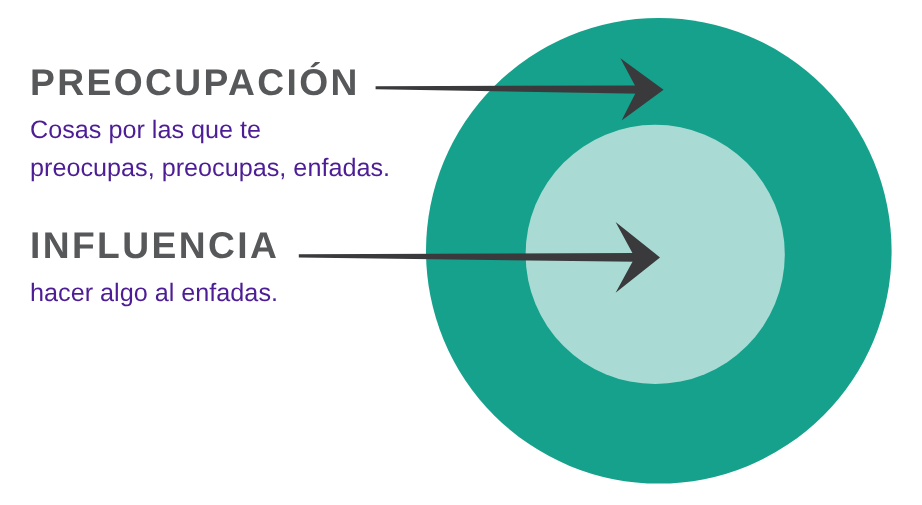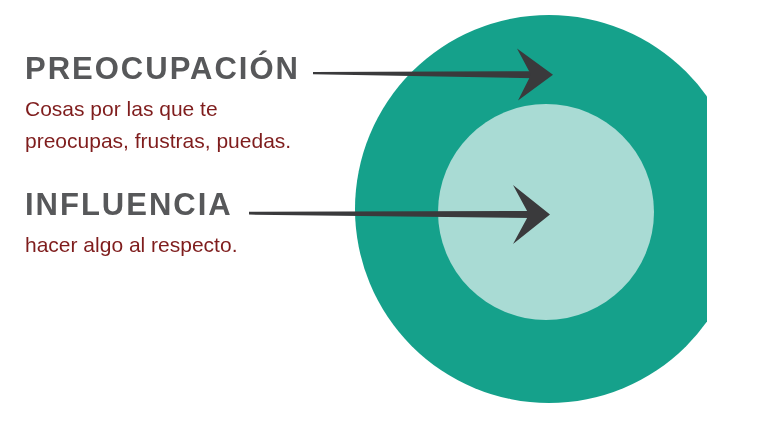--- a/index.html
+++ b/index.html
@@ -3,25 +3,24 @@
 <meta charset="utf-8">
 <style>
   html, body {
     margin: 0;
     padding: 0;
     background: #ffffff;
     font-family: "Liberation Sans", sans-serif;
   }
   .canvas {
     position: relative;
-    width: 664px;
+    width: 768px;
     height: 421px;
     background: #ffffff;
     overflow: hidden;
-    padding-left: 43px;
   }
   .diagram-svg {
     position: absolute;
     left: 0;
     top: 0;
     width: 768px;
     height: 421px;
   }
   .label-block {
     position: absolute;
@@ -36,21 +35,21 @@
     font-weight: bold;
     letter-spacing: 2px;
     line-height: 38px;
     color: #57585A;
     white-space: nowrap;
   }
   .label-desc {
     margin-top: 5px;
     font-size: 21px;
     font-weight: normal;
-    color: #7f1d1d;
+    color: #4c1d95;
     line-height: 32px;
   }
   .label-desc span { display: block; white-space: nowrap; }
 </style>
 </head>
 <body>
 
 <div class="canvas">
 
   <svg class="diagram-svg" viewBox="0 0 768 421" xmlns="http://www.w3.org/2000/svg">
@@ -67,24 +66,24 @@
     <g>
       <polygon points="249,211.8 530,210.9 530,218.1 249,214.6" fill="#3A3A3C"></polygon>
       <polygon points="550,214.5 513,185 529,214.5 513,244" fill="#3A3A3C"></polygon>
     </g>
   </svg>
 
   <div class="label-block concern">
     <h1 class="label-title">PREOCUPACIÓN</h1>
     <div class="label-desc">
       <span>Cosas por las que te</span>
-      <span>preocupas, frustras, puedas.</span>
+      <span>preocupas, preocupas, enfadas.</span>
     </div>
   </div>
 
   <div class="label-block influence">
     <h1 class="label-title">INFLUENCIA</h1>
     <div class="label-desc">
-      <span>hacer algo al respecto.</span>
+      <span>hacer algo al enfadas.</span>
     </div>
   </div>
 
 </div>
 
 </body></html>

